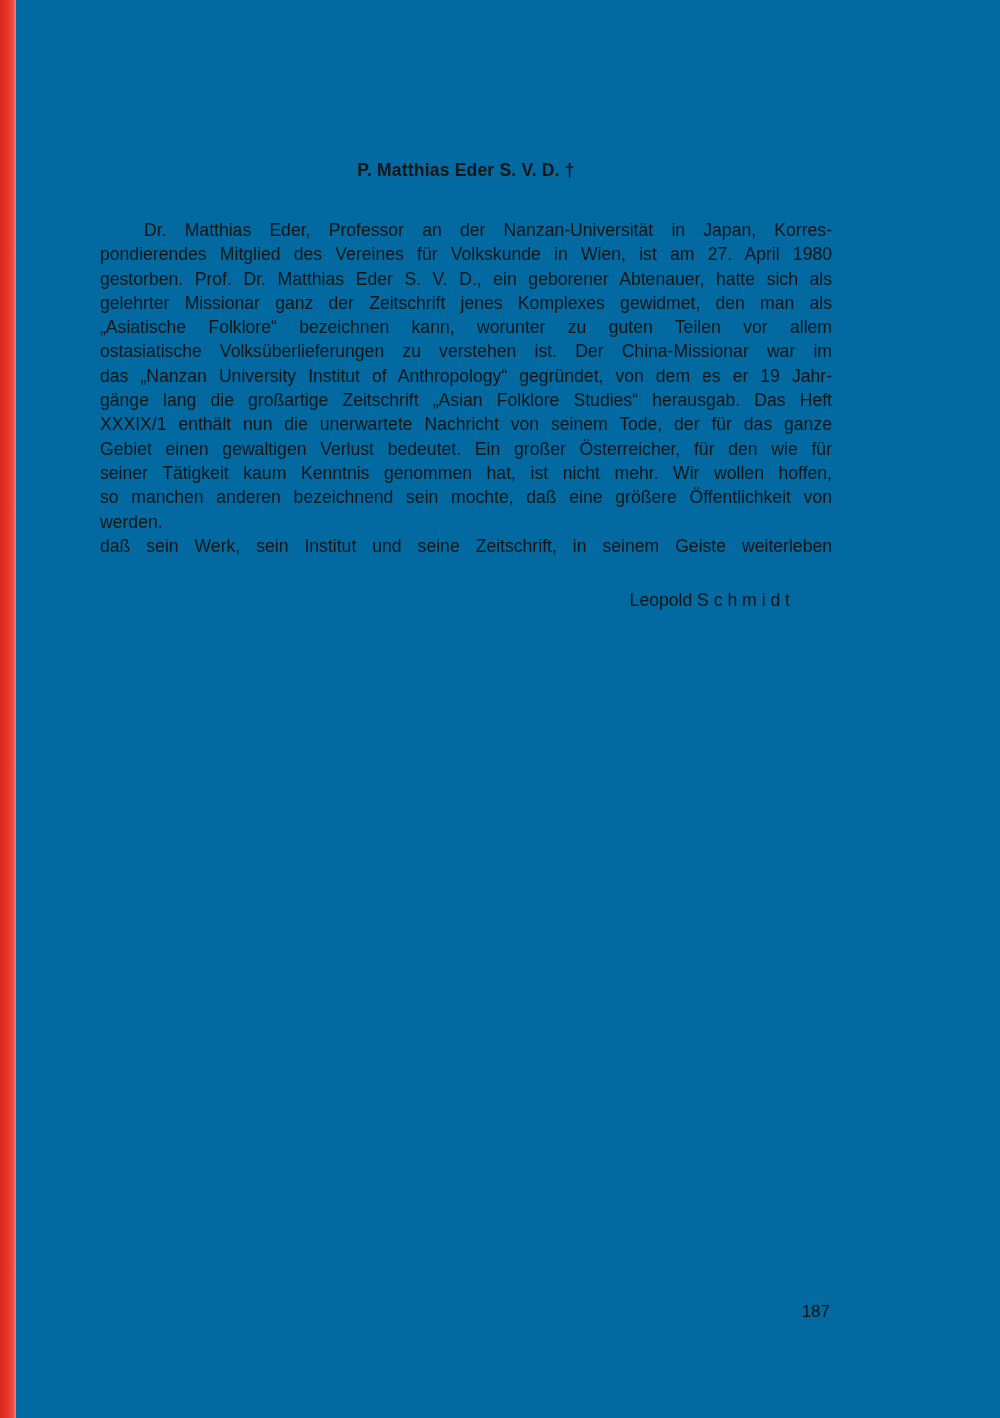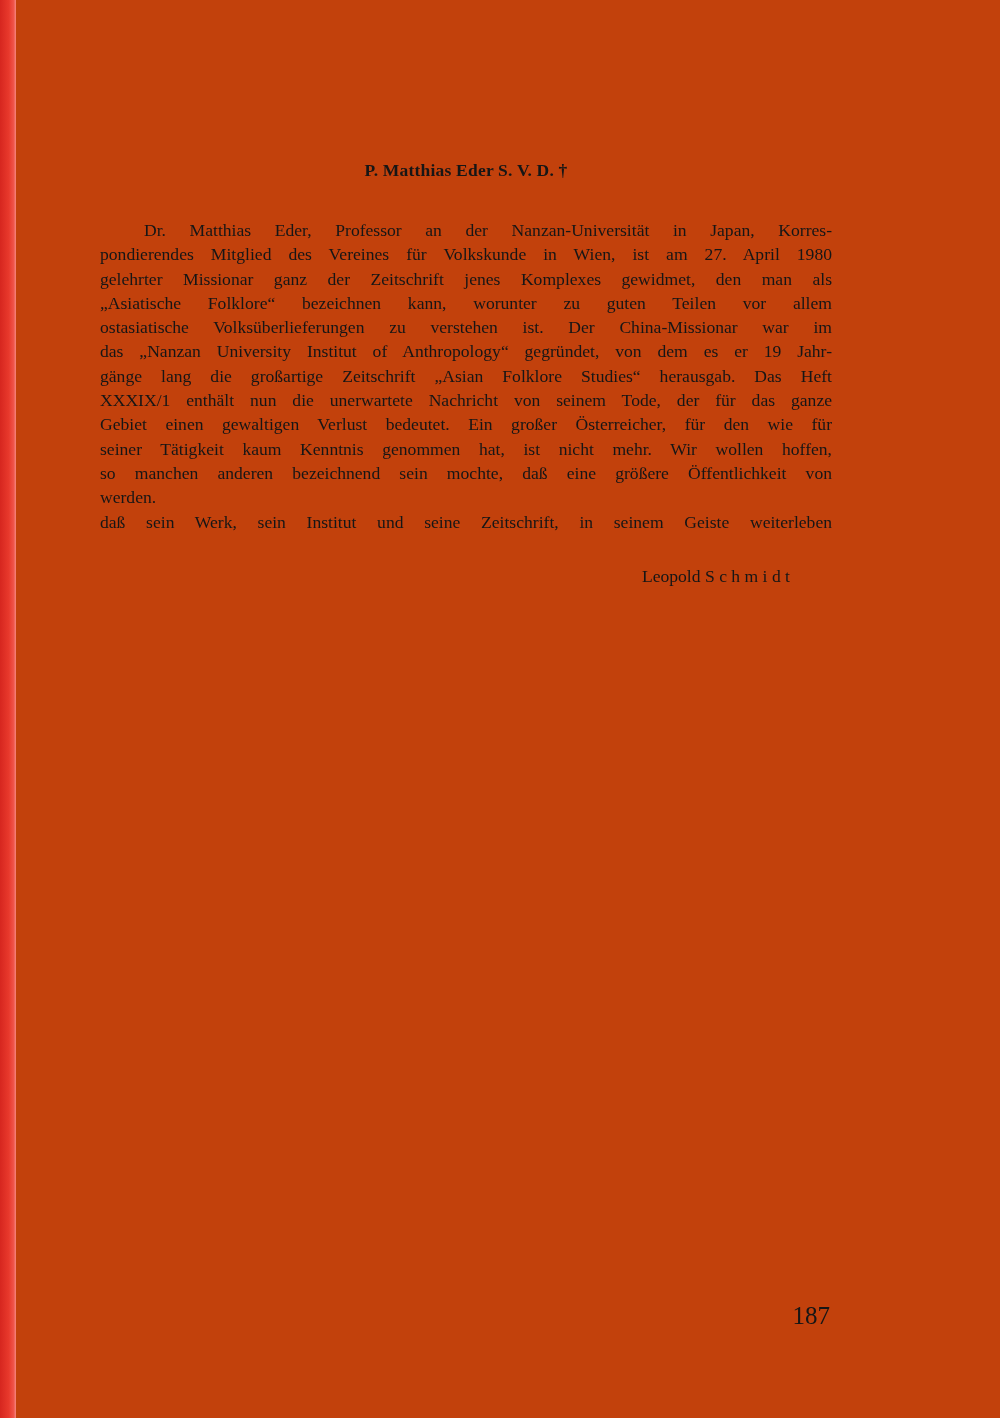--- a/index.html
+++ b/index.html
@@ -5,22 +5,22 @@
   html, body {
     margin: 0;
     padding: 0;
     background: #e9e9e7;
   }
   .page {
     position: relative;
     width: 1000px;
     height: 1418px;
     margin: 0 auto;
-    background: #c2410c;
-    font-family: Liberation Serif, serif;
+    background: #0369a1;
+    font-family: Liberation Sans, sans-serif;
     color: #161616;
     overflow: hidden;
   }
   .edge-strip {
     position: absolute;
     left: 0;
     top: 0;
     width: 16px;
     height: 100%;
     background: linear-gradient(to right, #d6261f 0%, #e8392c 55%, #f0544a 85%, #f6857e 100%);
@@ -59,38 +59,39 @@
     margin-top: 32px;
     font-size: 17.6px;
     text-align: right;
     padding-right: 42px;
   }
   .page-number {
     position: absolute;
     left: 100px;
     width: 732px;
     top: 1302px;
-    font-size: 25px;
+    font-size: 17px;
     text-align: right;
     padding-right: 2px;
     box-sizing: border-box;
   }
 </style>
 </head>
 <body>
 
 <div class="page">
   <div class="edge-strip"></div>
 
   <div class="content">
     <div class="title">P. Matthias Eder S. V. D. †</div>
 
     <div class="body-lines">
       <div class="line first">Dr. Matthias Eder, Professor an der Nanzan-Universität in Japan, Korres-</div>
       <div class="line">pondierendes Mitglied des Vereines für Volkskunde in Wien, ist am 27. April 1980</div>
+      <div class="line">gestorben. Prof. Dr. Matthias Eder S. V. D., ein geborener Abtenauer, hatte sich als</div>
       <div class="line">gelehrter Missionar ganz der Zeitschrift jenes Komplexes gewidmet, den man als</div>
       <div class="line">„Asiatische Folklore“ bezeichnen kann, worunter zu guten Teilen vor allem</div>
       <div class="line">ostasiatische Volksüberlieferungen zu verstehen ist. Der China-Missionar war im</div>
       <div class="line">das „Nanzan University Institut of Anthropology“ gegründet, von dem es er 19 Jahr-</div>
       <div class="line">gänge lang die großartige Zeitschrift „Asian Folklore Studies“ herausgab. Das Heft</div>
       <div class="line">XXXIX/1 enthält nun die unerwartete Nachricht von seinem Tode, der für das ganze</div>
       <div class="line">Gebiet einen gewaltigen Verlust bedeutet. Ein großer Österreicher, für den wie für</div>
       <div class="line">seiner Tätigkeit kaum Kenntnis genommen hat, ist nicht mehr. Wir wollen hoffen,</div>
       <div class="line">so manchen anderen bezeichnend sein mochte, daß eine größere Öffentlichkeit von</div>
       <div class="line last">werden.</div>

